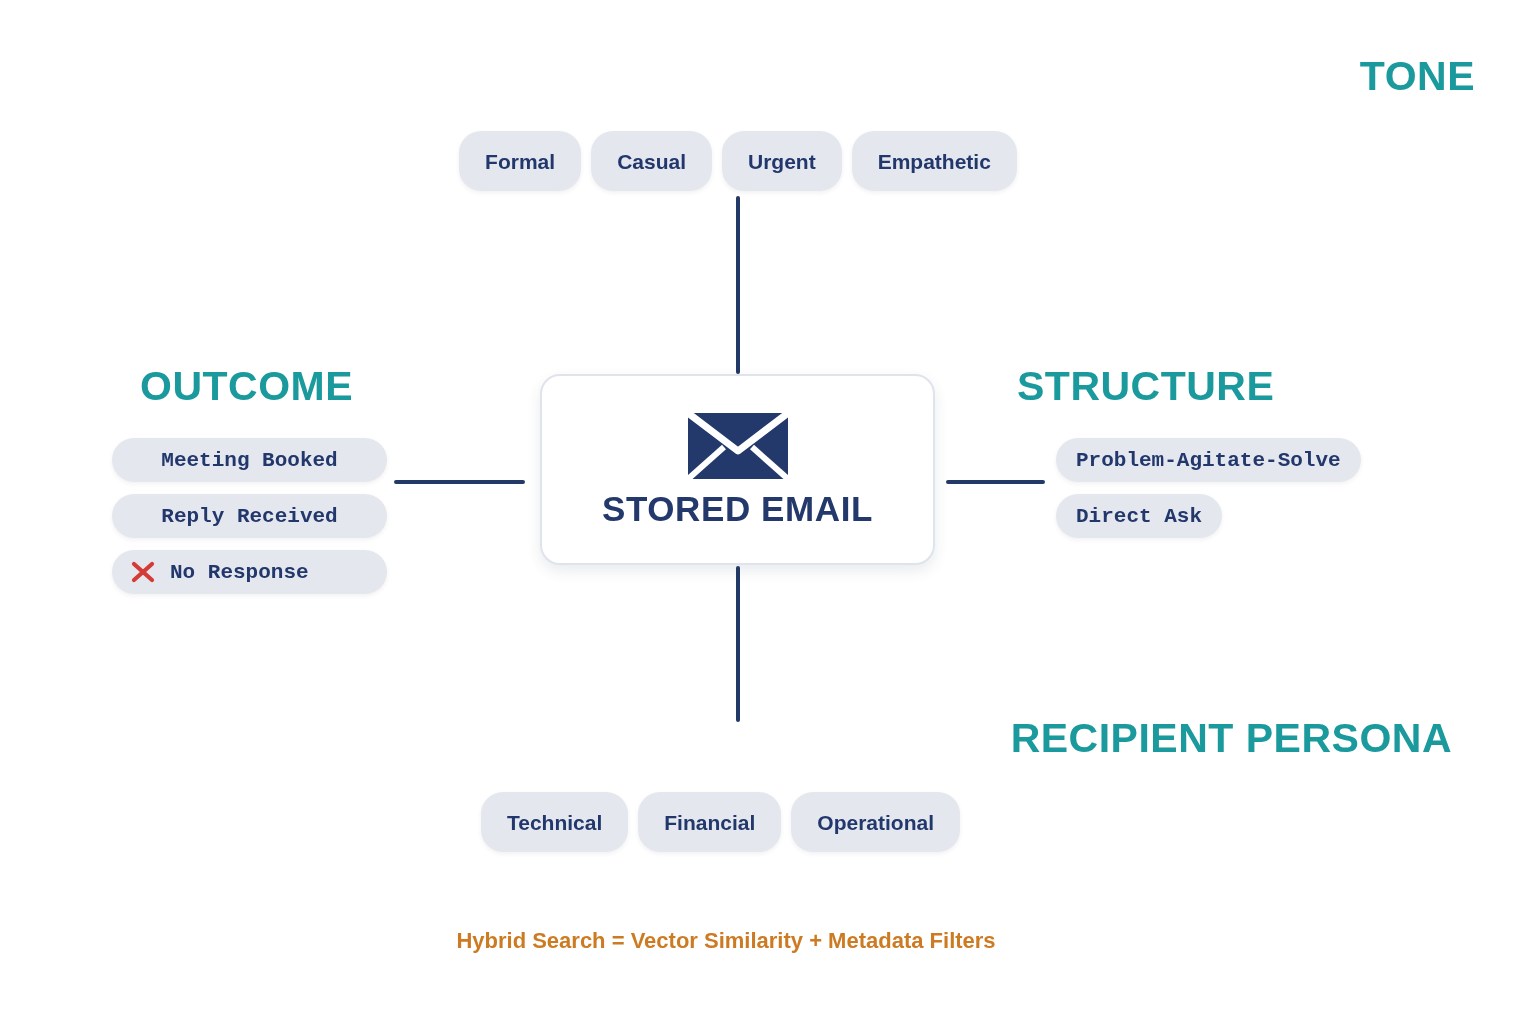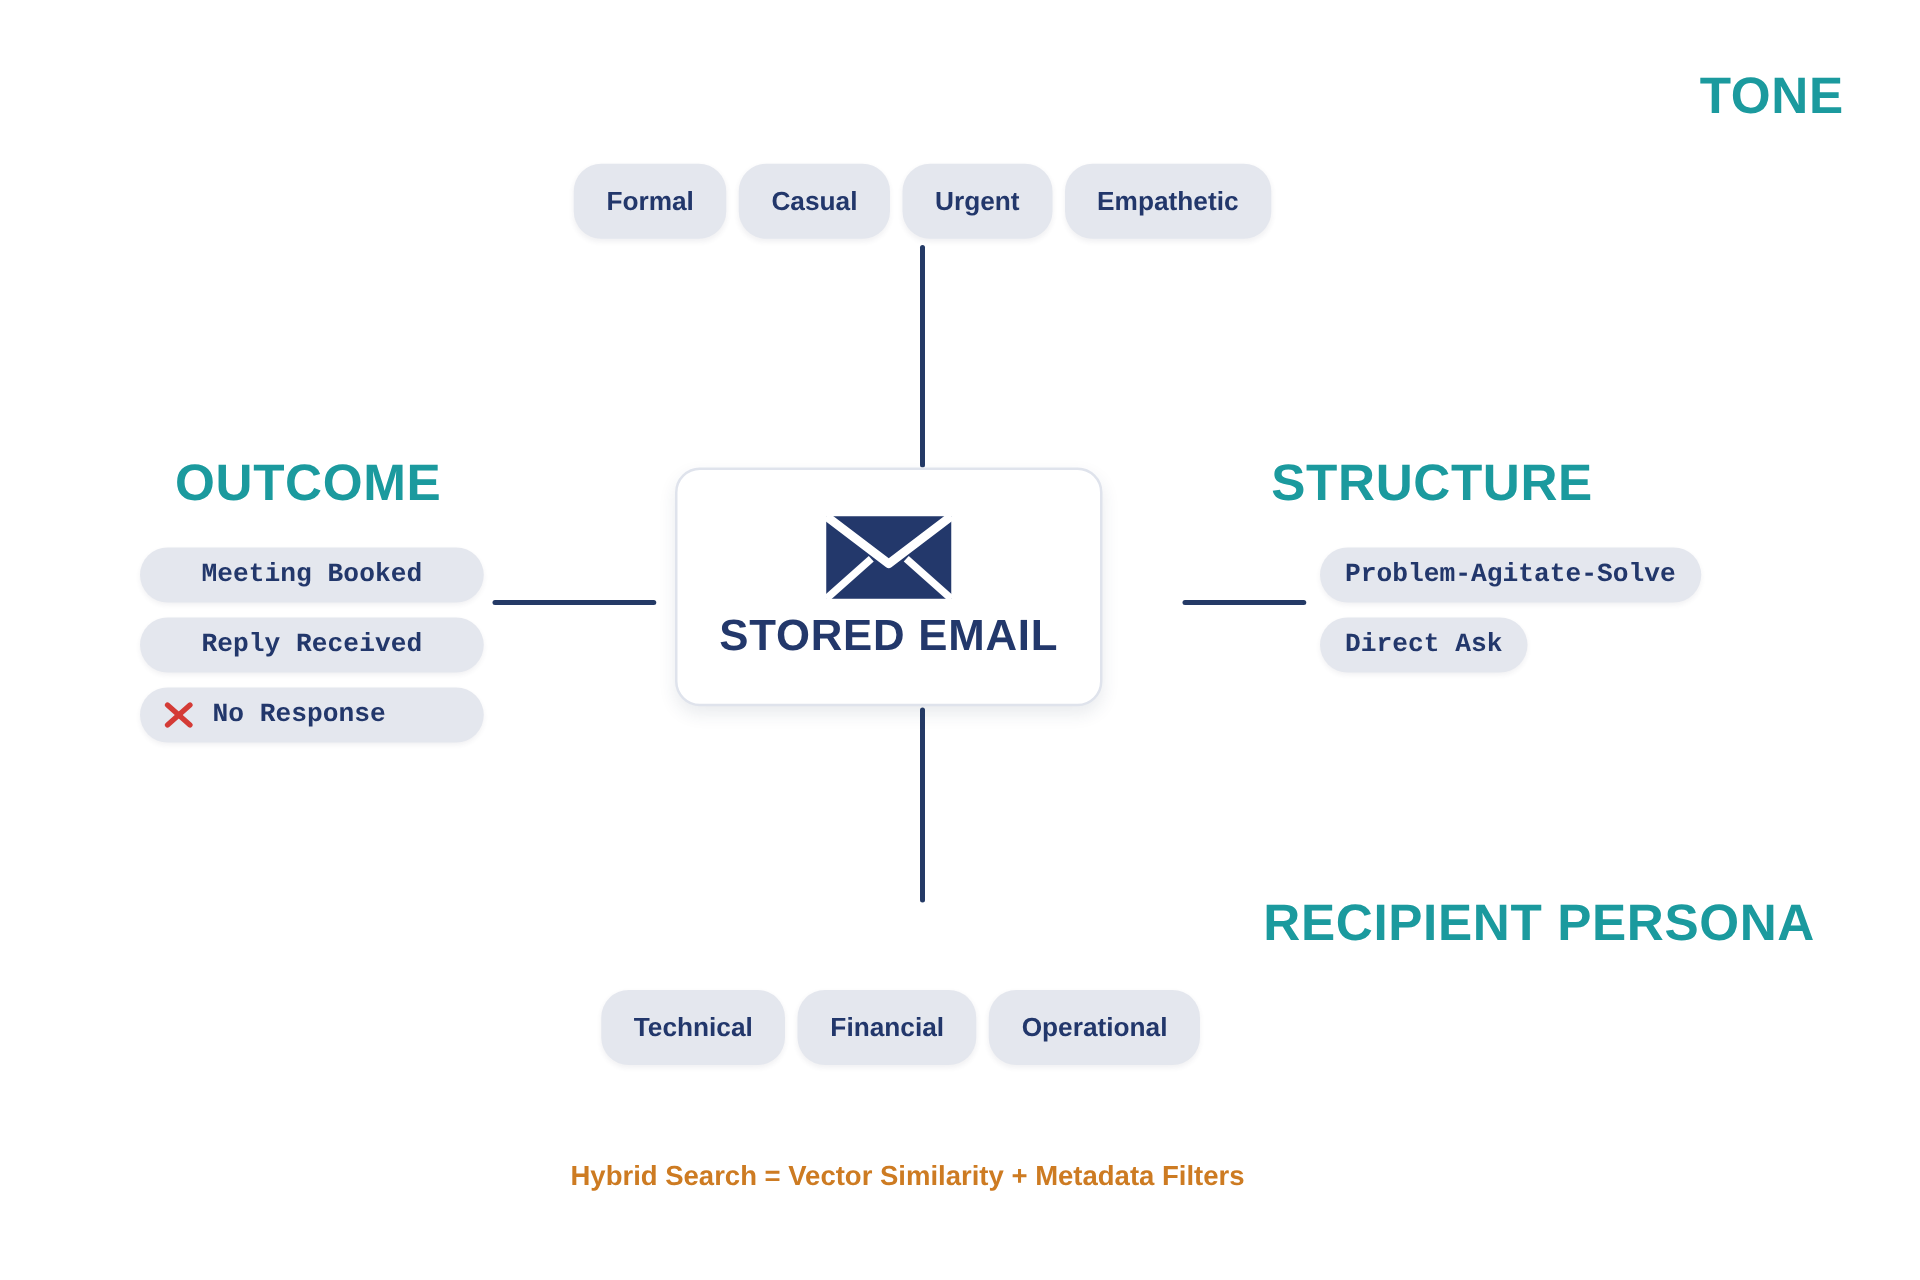--- a/index.html
+++ b/index.html
@@ -33,21 +33,21 @@
   #conn-top    { left: 736px; top: 196px;  height: 178px; }
   #conn-bottom { left: 736px; top: 566px;  height: 156px; }
   #conn-left   { left: 394px; top: 480px;  width: 131px; }
   #conn-right  { left: 946px; top: 480px;  width: 99px; }
 
   
   #center-card {
     position: absolute;
     left: 540px;
     top: 374px;
-    width: 342px;
+    width: 395px;
     height: 191px;
     background: #ffffff;
     border: 2px solid #dfe3ec;
     border-radius: 20px;
     box-shadow: 0 6px 14px rgba(40,55,90,0.10);
     display: flex;
     flex-direction: column;
     align-items: center;
     justify-content: center;
     box-sizing: border-box;

